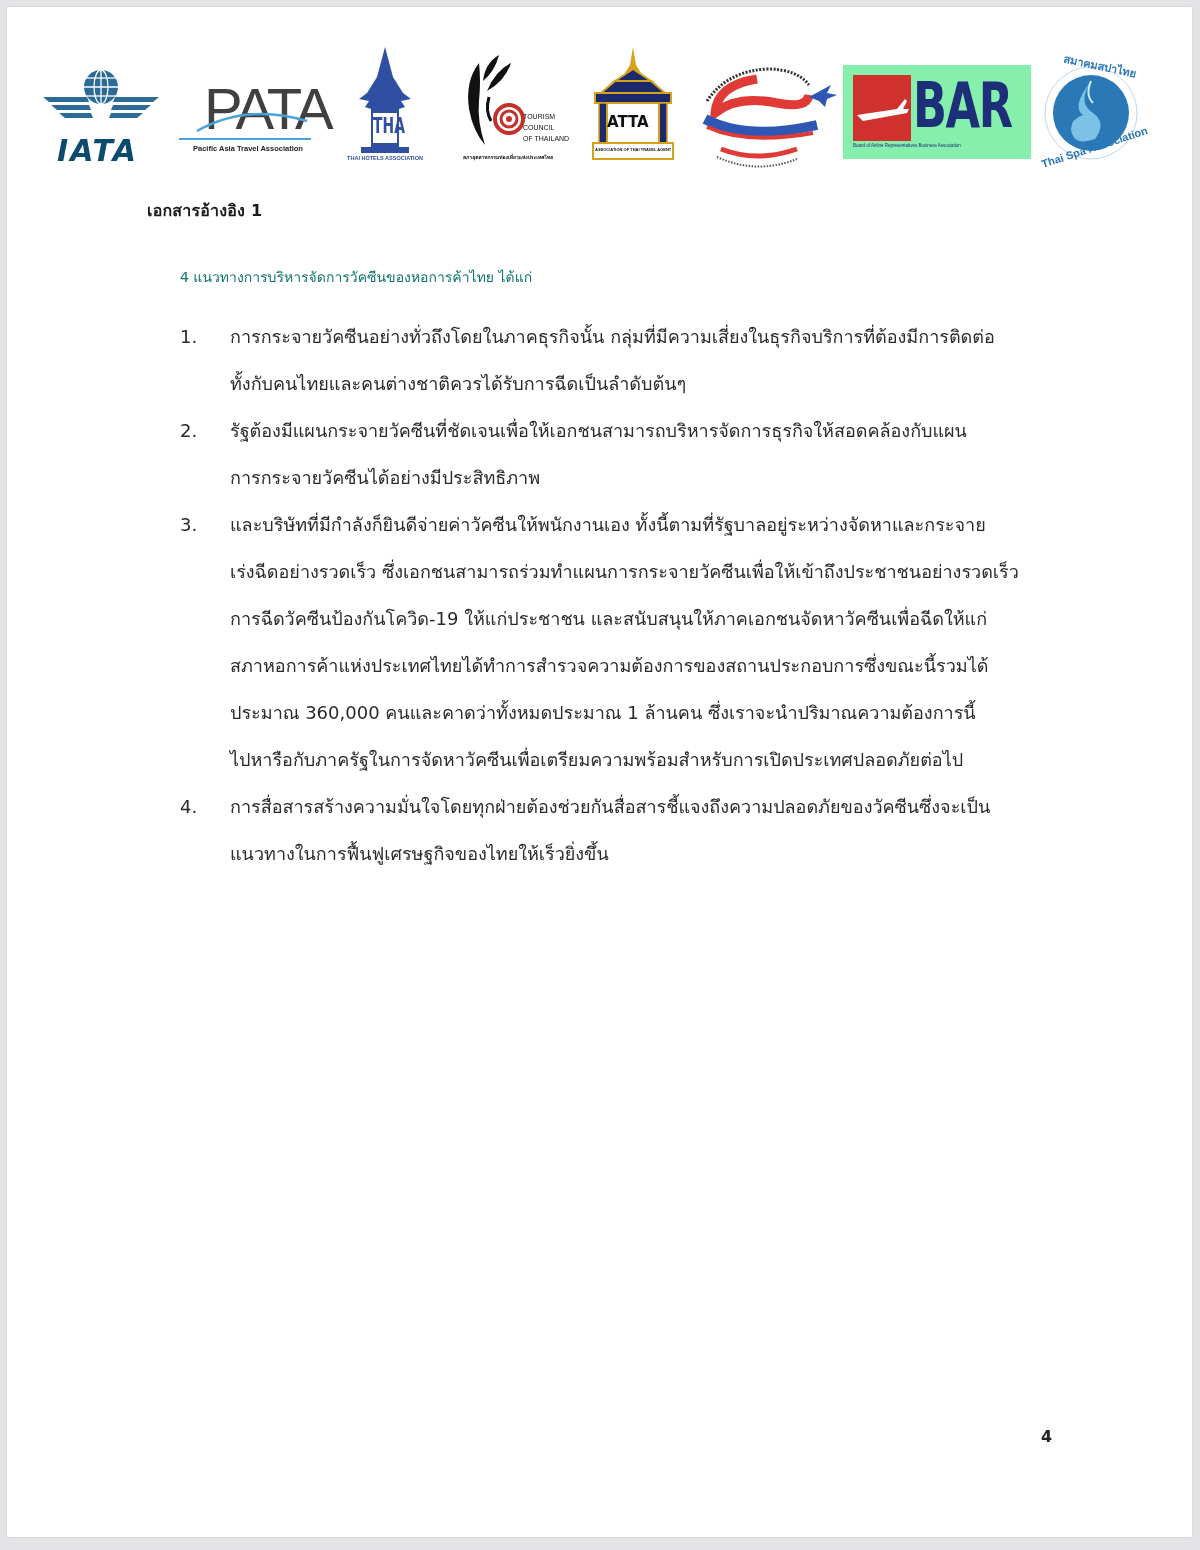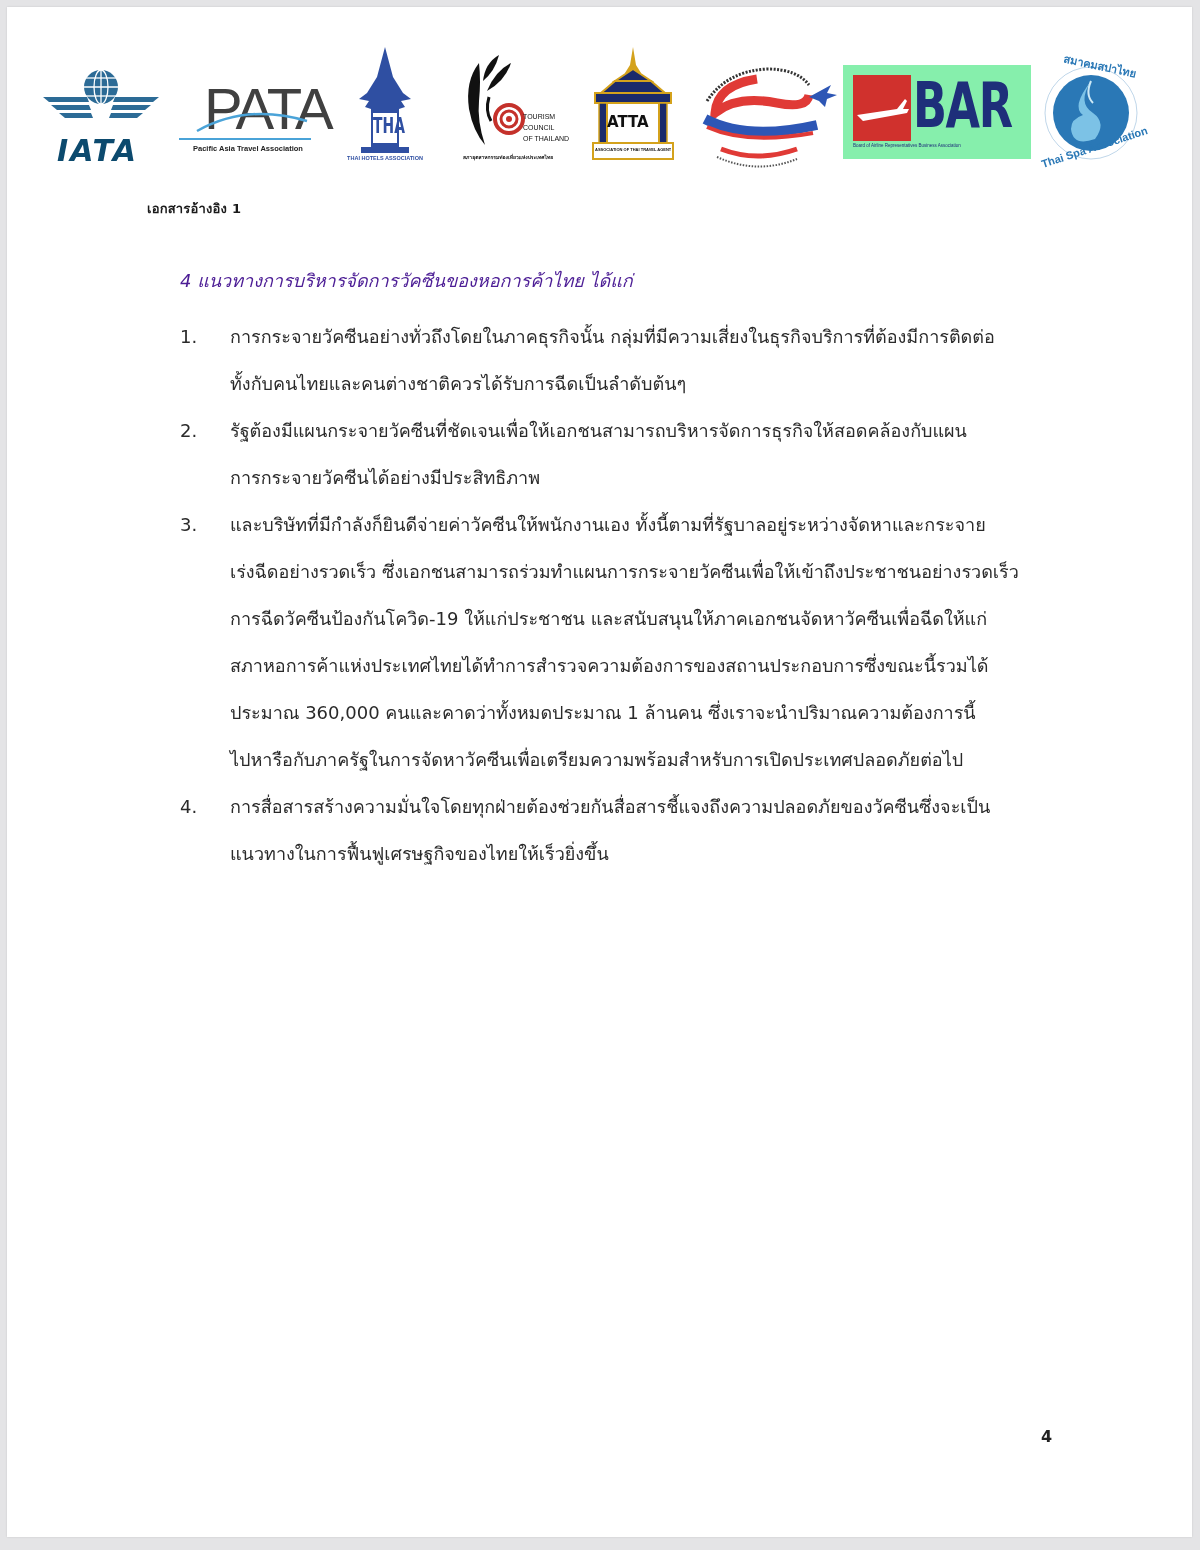--- a/index.html
+++ b/index.html
@@ -14,26 +14,26 @@
     width: 1185px; height: 1530px;
     background: #ffffff;
     box-shadow: 0 0 2px rgba(0,0,0,0.12);
   }
   .logos {
     position: absolute; left: 0; top: 0; width: 1185px; height: 170px;
   }
   .logo { position: absolute; }
   .heading {
     position: absolute; left: 140px; top: 191px;
-    font-size: 13px; font-weight: bold; color: #1a1a1a;
+    font-size: 16px; font-weight: bold; color: #1a1a1a;
     letter-spacing: 0.2px;
   }
   .intro {
     position: absolute; left: 173px; top: 259px;
-    font-size: 18px; color: #4c1d95; font-style: italic;
+    font-size: 14px; color: #0f766e;
   }
   .list {
     position: absolute; left: 173px; top: 306px;
     width: 880px; margin: 0; padding: 0; list-style: none;
   }
   .list-item {
     position: relative; padding-left: 50px;
     font-size: 18px; color: #2a2a2a;
     line-height: 47px;
   }

